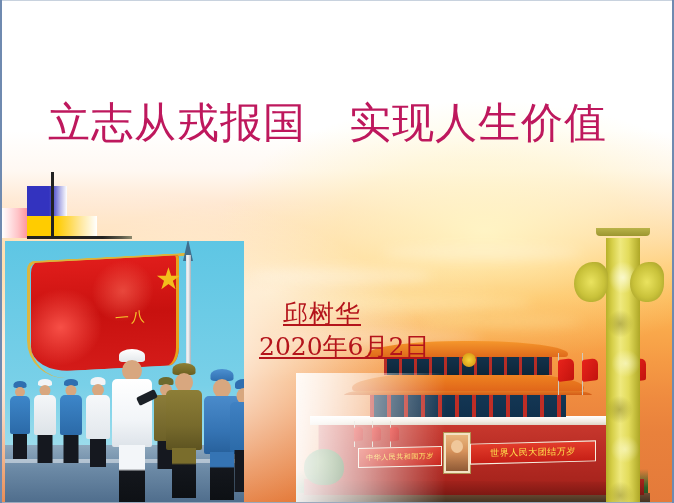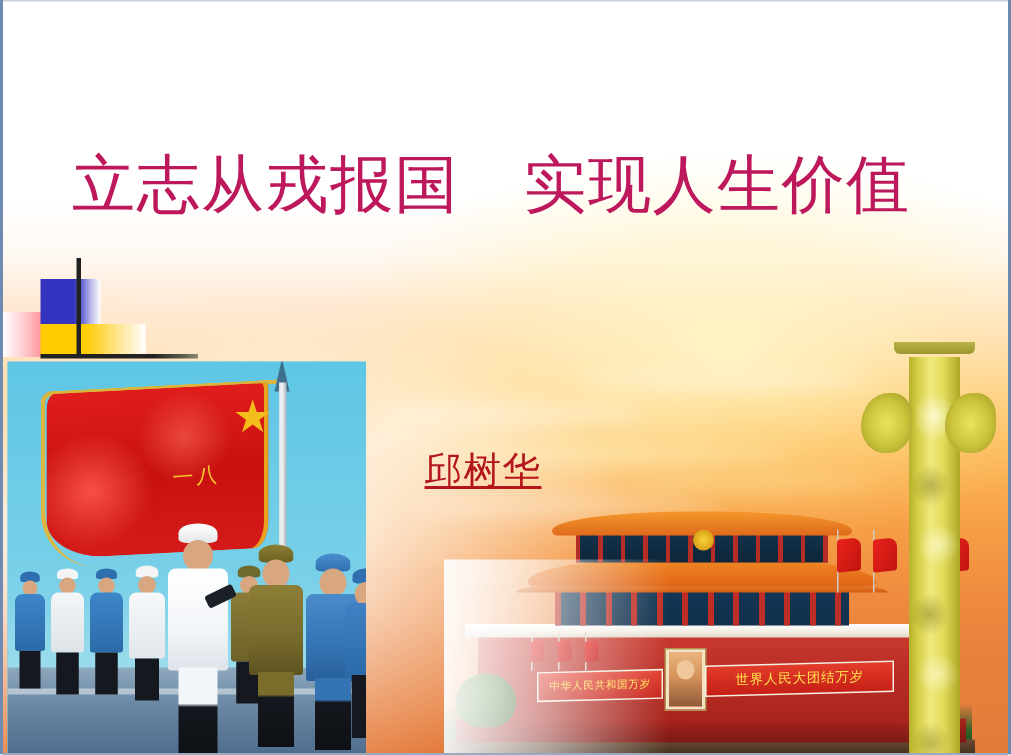--- a/index.html
+++ b/index.html
@@ -288,20 +288,21 @@
       <div class="hb-dragon"></div>
       <div class="hb-wing l"></div>
       <div class="hb-wing r"></div>
       <div class="hb-plate"></div>
 
     </div>
   </div>
 
   <div class="byline">
     <span class="name">邱树华</span>
+    <span class="date">2020年6月2日</span>
   </div>
 
   <div class="photoL">
     <div class="pl-sky"></div>
     <div class="pl-ground"></div>
 
     <div class="flag-edge"></div>
     <div class="flag"></div>
     <div class="star"></div>
     <div class="flagtxt">一八</div>

